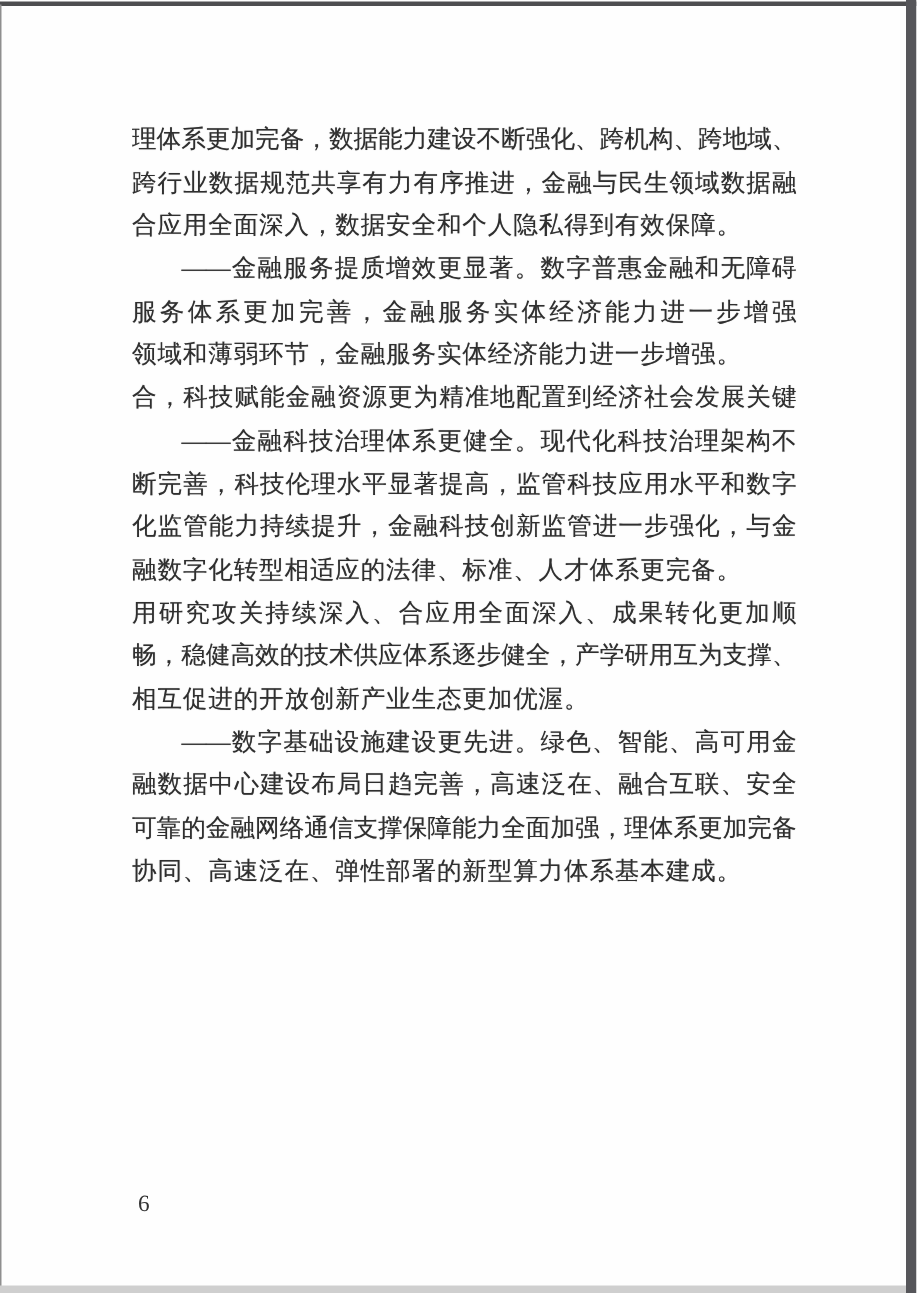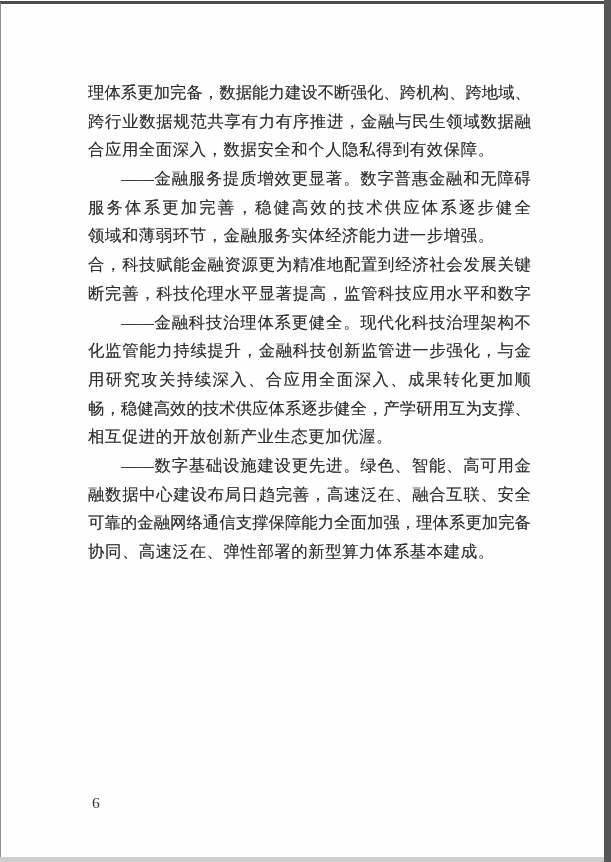--- a/index.html
+++ b/index.html
@@ -60,29 +60,30 @@
   <div class="textblock">
 
     <div>
       <div class="line">理体系更加完备，数据能力建设不断强化、跨机构、跨地域、</div>
       <div class="line">跨行业数据规范共享有力有序推进，金融与民生领域数据融</div>
       <div class="line end">合应用全面深入，数据安全和个人隐私得到有效保障。</div>
     </div>
 
     <div>
       <div class="line first">——金融服务提质增效更显著。数字普惠金融和无障碍</div>
-      <div class="line">服务体系更加完善，稳健高效的技术供应体系逐步健全</div>
+      <div class="line">服务体系更加完善，金融服务实体经济能力进一步增强</div>
       <div class="line end">领域和薄弱环节，金融服务实体经济能力进一步增强。</div>
       <div class="line">合，科技赋能金融资源更为精准地配置到经济社会发展关键</div>
     </div>
 
     <div>
+      <div class="line first">——金融科技治理体系更健全。现代化科技治理架构不</div>
       <div class="line">断完善，科技伦理水平显著提高，监管科技应用水平和数字</div>
-      <div class="line first">——金融科技治理体系更健全。现代化科技治理架构不</div>
       <div class="line">化监管能力持续提升，金融科技创新监管进一步强化，与金</div>
+      <div class="line end">融数字化转型相适应的法律、标准、人才体系更完备。</div>
     </div>
 
     <div>
       <div class="line">用研究攻关持续深入、合应用全面深入、成果转化更加顺</div>
       <div class="line">畅，稳健高效的技术供应体系逐步健全，产学研用互为支撑、</div>
       <div class="line end">相互促进的开放创新产业生态更加优渥。</div>
     </div>
 
     <div>
       <div class="line first">——数字基础设施建设更先进。绿色、智能、高可用金</div>

